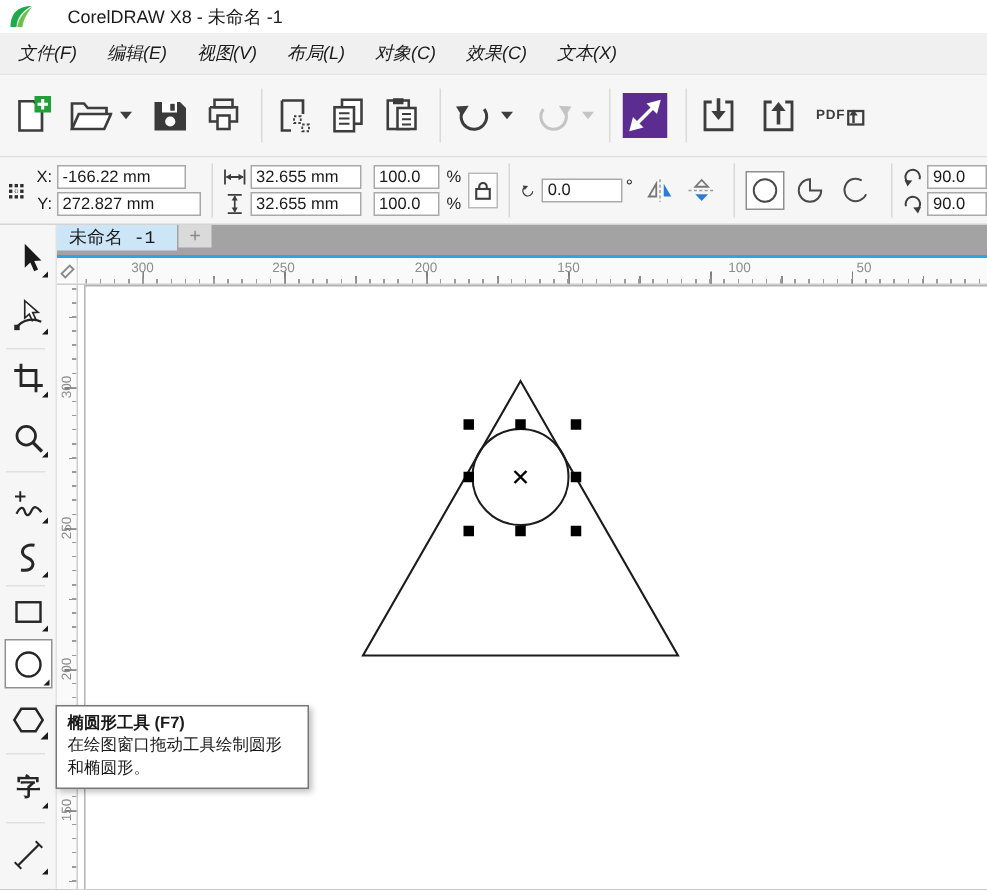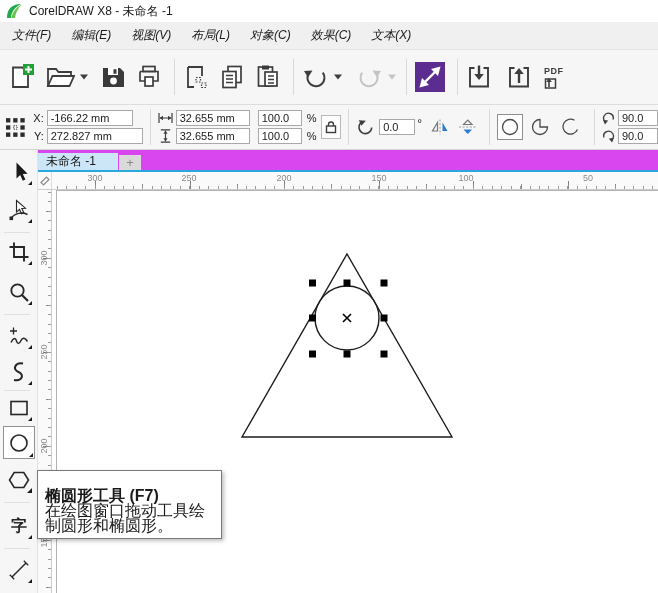--- a/index.html
+++ b/index.html
@@ -2,35 +2,35 @@
 <html style="--accent: #29a8e0; --tabBg: #cce5f7; --corelGreen: #21a038; --launcherPurple: #5c2d91; --mirrorBlue: #2b7cd3; --iconGray: #3d3d3d;"><head>
 <meta charset="utf-8">
 <style>
   * { margin:0; padding:0; box-sizing:border-box; }
   html,body { background:#9a9a9a; }
   body { font-family:"Liberation Sans","DejaVu Sans",sans-serif; }
   .app { position:relative; width:658px; height:593px; background:#fff; overflow:hidden;
          color:#1a1a1a; font-size:12px; cursor:default; }
 
   
-  .titlebar { height:22px; background:#fff; display:flex; align-items:center; gap:7px; padding-left:6px; }
+  .titlebar { height:22px; background:#fff; display:flex; align-items:center; gap:23px; padding-left:6px; }
   .titlebar .title { font-size:12px; }
 
   
   .menubar { height:28px; background:#f0f0f0; display:flex; align-items:center; padding-left:2px;
              border-bottom:1px solid #e6e6e6; }
   .menu-item { padding:0 10px; line-height:27px; font-size:12px;font-style:italic; }
 
   
   .toolbar { height:55px; background:#f6f6f6; display:flex; align-items:center; padding-left:7px;
              border-bottom:1px solid #dcdcdc; overflow:hidden; }
   .tbtn { display:flex; align-items:center; justify-content:center; margin-right:10px; flex:none; }
   .tsep { width:1px; height:36px; background:#d9d9d9; margin:0 8px 0 2px; flex:none; }
   .caret { margin-left:3px; margin-right:2px; }
-  .pdfwrap { display:flex; flex-direction:column; align-items:flex-start; line-height:10px; }
+  .pdfwrap { display:flex; flex-direction:row; align-items:flex-start; line-height:10px; }
   .pdfwrap span { font-size:9px; font-weight:bold; color:#3d3d3d; letter-spacing:.5px; }
 
   
   .propbar { height:45px; background:#f6f6f6; display:flex; align-items:center; padding-left:6px;
              border-bottom:1px solid #d4d4d4; overflow:hidden; }
   .stack { display:flex; flex-direction:column; gap:2px; flex:none; }
   .prow  { display:flex; align-items:center; gap:3px; }
   .plabel { font-size:11px; width:13px; text-align:right; }
   .pinput { height:16px; border:1px solid #a9a9a9; background:#fff; font-size:11px; padding:0 3px;
             font-family:inherit; color:#1a1a1a; }
@@ -50,22 +50,22 @@
   .tool { position:absolute; left:5px; width:28px; height:28px; display:flex; align-items:center;
           justify-content:center; }
   .tool .fly { position:absolute; right:1px; bottom:1px; width:0; height:0;
                border-left:4px solid transparent; border-bottom:4px solid #1a1a1a; }
   .tool.selected { left:3px; width:32px; height:33px; background:#fff; border:1px solid #919191; }
   .tbsep { position:absolute; left:4px; width:26px; height:1px; background:#e0e0e0; }
   .tool-glyph { font-size:16px; font-weight:bold; color:#262626; line-height:1; }
 
   .right { flex:1; display:flex; flex-direction:column; min-width:0; }
 
-  .tabbar { height:22px; background:#d946ef; display:flex; align-items:flex-end;
-            border-bottom:2px solid var(--accent,#29a8e0); }
+  .tabbar { height:22px; background:#a3a3a3; display:flex; align-items:flex-start;
+            border-bottom:2px solid var(--accent,#29a8e0);font-family:Liberation Mono, monospace; }
   .tab { width:80px; background:var(--tabBg,#cce5f7); display:flex; align-items:center;
          padding-left:8px; font-size:12px; flex:none; }
   .tabplus { width:22px; background:#dadada; display:flex; align-items:center; justify-content:center;
              color:#8a8a8a; margin-left:1px; font-size:13px; flex:none; }
 
   .rulerrow { height:18px; display:flex; background:#fafafa; border-bottom:1px solid #cdcdcd; }
   .rcorner { width:14px; flex:none; display:flex; align-items:center; justify-content:center;
              border-right:1px solid #ddd; }
   .hticks { flex:1; position:relative; font-size:9px; color:#8c8c8c;
     background-image:
@@ -89,23 +89,23 @@
     background-repeat:no-repeat; }
   .vlab { position:absolute; left:-9px; width:30px; height:12px; line-height:12px; text-align:center;
           transform:rotate(-90deg); }
 
   .canvas { flex:1; position:relative; background:#fff; overflow:hidden; }
   .page { position:absolute; left:4px; top:0; right:0; bottom:0;
           border-left:1px solid #b3b3b3; border-top:1px solid #b3b3b3; }
   .shapes { position:absolute; left:0; top:0; }
 
   
-  .tooltip { position:absolute; left:37px; top:470px; width:185px; background:#fff;
+  .tooltip { position:absolute; left:37px; top:470px; width:169px; background:#fff;
              border:1px solid #787878; box-shadow:2px 2px 4px rgba(0,0,0,.25);
-             padding:17px 7px 5px 7px; z-index:20; font-size:16px; line-height:15px; }
+             padding:4px 7px 5px 7px; z-index:20; font-size:11px; line-height:15px; }
   .tooltip .tt { font-weight:bold; }
 
   svg { display:block; }
 </style>
 </head>
 <body>
 
 <div class="app">
 
   <div class="titlebar">
@@ -297,21 +297,21 @@
       <svg width="12" height="14" viewBox="0 0 12 14">
         <rect x="1.5" y="6" width="9" height="6.5" fill="none" stroke="#3d3d3d" stroke-width="1.4"></rect>
         <path d="M3.5 6 V4.5 a2.5 2.5 0 0 1 5 0 V6" fill="none" stroke="#3d3d3d" stroke-width="1.4"></path>
       </svg>
     </div>
     <div class="psep"></div>
     <svg width="19" height="19" viewBox="0 0 20 20" style="margin-right:4px">
       <path d="M6 4.2 A 6.8 6.8 0 1 0 16.8 10" fill="none" stroke="#3d3d3d" stroke-width="1.6"></path>
       <polygon points="3,2.2 10.5,2.8 5.8,8.2" fill="#3d3d3d"></polygon>
     </svg>
-    <input class="pinput" style="width: 36px;" value="0.0">
+    <input class="pinput" style="width: 54px;" value="0.0">
     <span class="degree">°</span>
     <div style="display:flex;gap:8px;margin:0 4px;flex:none">
       <svg width="20" height="16" viewBox="0 0 20 16">
         <line x1="10" y1="0.5" x2="10" y2="15.5" stroke="#9a9a9a" stroke-width="1" stroke-dasharray="2 1.6"></line>
         <path d="M7.5 3.5 L2.5 12 H7.5 Z" fill="none" stroke="#777" stroke-width="1.2"></path>
         <path d="M12.5 3.5 L17.5 12 H12.5 Z" fill="var(--mirrorBlue,#2b7cd3)"></path>
       </svg>
       <svg width="20" height="16" viewBox="0 0 20 16">
         <line x1="1" y1="8" x2="19" y2="8" stroke="#9a9a9a" stroke-width="1" stroke-dasharray="2 1.6"></line>
         <path d="M5.5 5.5 L14 5.5 L9.8 1 Z" fill="none" stroke="#777" stroke-width="1.2"></path>
@@ -447,22 +447,22 @@
         <div class="rcorner">
           <svg width="12" height="12" viewBox="0 0 12 12">
             <path d="M2 7.5 L7.5 2 L10 4.5 L4.5 10 Z" fill="none" stroke="#8a8a8a" stroke-width="1.2"></path>
           </svg>
         </div>
         <div class="hticks">
           <span class="hlab" style="left:43px">300</span>
           <span class="hlab" style="left:137px">250</span>
           <span class="hlab" style="left:232px">200</span>
           <span class="hlab" style="left:327px">150</span>
-          <span class="hlab" style="left:414px">100</span>
-          <span class="hlab" style="left:536px">50</span>
+          <span class="hlab" style="left:441px">100</span>
+          <span class="hlab" style="left:524px">50</span>
         </div>
       </div>
 
       <div class="canvasrow">
         <div class="vruler">
           <span class="vlab" style="top:62px">300</span>
           <span class="vlab" style="top:156px">250</span>
           <span class="vlab" style="top:250px">200</span>
           <span class="vlab" style="top:344px">150</span>
         </div>

